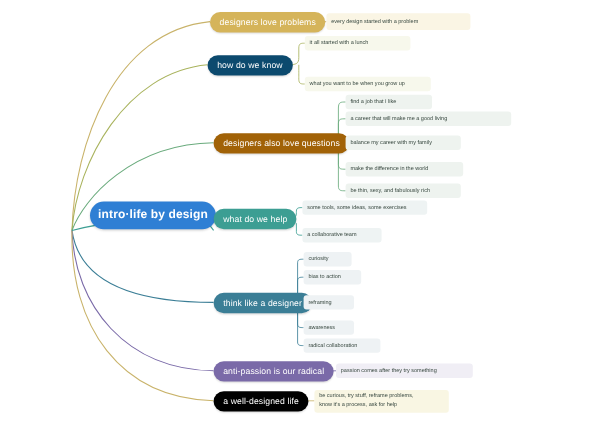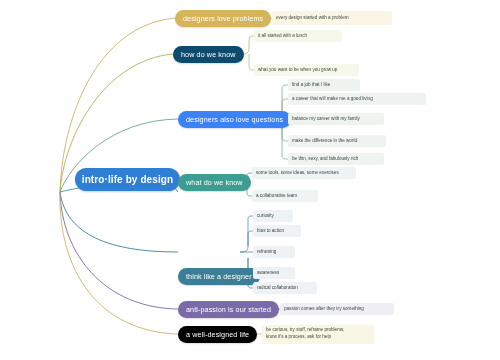--- a/index.html
+++ b/index.html
@@ -112,70 +112,70 @@
   <div class="node branch-node" style="left:173px;top:46px;background:#0c4a6e;">
     <span>how do we know</span>
   </div>
   <div class="note" style="left:254px;top:30px;width:88px;height:12px;background:#f7f8ec;">
     <span>it all started with a lunch</span>
   </div>
   <div class="note" style="left:254px;top:64px;width:105px;height:12px;background:#f7f8ec;">
     <span>what you want to be when you grow up</span>
   </div>
 
-  <div class="node branch-node" style="left:178px;top:111px;background:#3b82f6;">
+  <div class="node branch-node" style="left:178px;top:111px;background:#a16207;">
     <span>designers also love questions</span>
   </div>
   <div class="note" style="left:288px;top:79px;width:72px;height:12px;background:#eef3ef;">
     <span>find a job that I like</span>
   </div>
   <div class="note" style="left:288px;top:93px;width:138px;height:12px;background:#eef3ef;">
     <span>a career that will make me a good living</span>
   </div>
   <div class="note" style="left:288px;top:113px;width:96px;height:12px;background:#eef3ef;">
     <span>balance my career with my family</span>
   </div>
   <div class="note" style="left:288px;top:135px;width:98px;height:12px;background:#eef3ef;">
     <span>make the difference in the world</span>
   </div>
   <div class="note" style="left:288px;top:153px;width:96px;height:12px;background:#eef3ef;">
     <span>be thin, sexy, and fabulously rich</span>
   </div>
 
   <div class="node branch-node" style="left:178px;top:174px;background:#3c9e93;">
-    <span>what do we know</span>
+    <span>what do we help</span>
   </div>
   <div class="note" style="left:252px;top:167px;width:104px;height:12px;background:#eef3f3;">
     <span>some tools, some ideas, some exercises</span>
   </div>
   <div class="note" style="left:252px;top:190px;width:66px;height:12px;background:#eef3f3;">
     <span>a collaborative team</span>
   </div>
 
-  <div class="node branch-node" style="left:178px;top:244px;background:#3b7e96;margin-top:24px;">
+  <div class="node branch-node" style="left:178px;top:244px;background:#3b7e96;">
     <span>think like a designer</span>
   </div>
   <div class="note" style="left:253px;top:210px;width:40px;height:12px;background:#eef2f4;">
     <span>curiosity</span>
   </div>
   <div class="note" style="left:253px;top:225px;width:48px;height:12px;background:#eef2f4;">
     <span>bias to action</span>
   </div>
   <div class="note" style="left:253px;top:246px;width:42px;height:12px;background:#eef2f4;">
     <span>reframing</span>
   </div>
   <div class="note" style="left:253px;top:267px;width:42px;height:12px;background:#eef2f4;">
     <span>awareness</span>
   </div>
   <div class="note" style="left:253px;top:282px;width:64px;height:12px;background:#eef2f4;">
     <span>radical collaboration</span>
   </div>
 
   <div class="node branch-node" style="left:178px;top:301px;background:#7a6aa8;">
-    <span>anti-passion is our started</span>
+    <span>anti-passion is our radical</span>
   </div>
   <div class="note" style="left:280px;top:303px;width:114px;height:12px;background:#f0eef5;">
     <span>passion comes after they try something</span>
   </div>
 
   <div class="node branch-node" style="left:178px;top:326px;background:#000000;">
     <span>a well-designed life</span>
   </div>
   <div class="note multiline" style="left:262px;top:325px;width:112px;height:19px;background:#f9f6e3;">
     <span style="white-space:pre-line;">be curious, try stuff, reframe problems,

